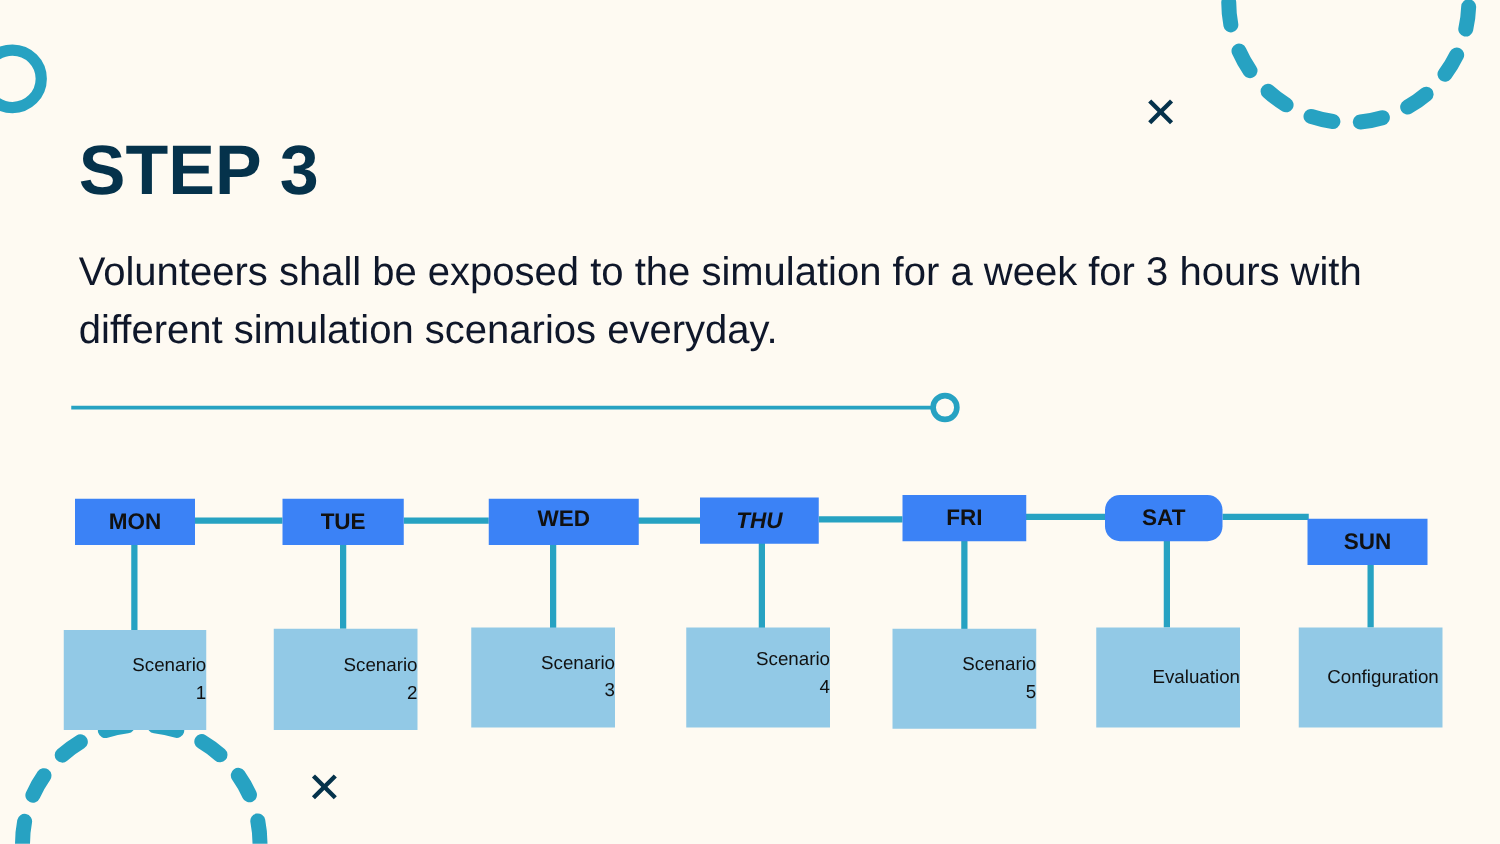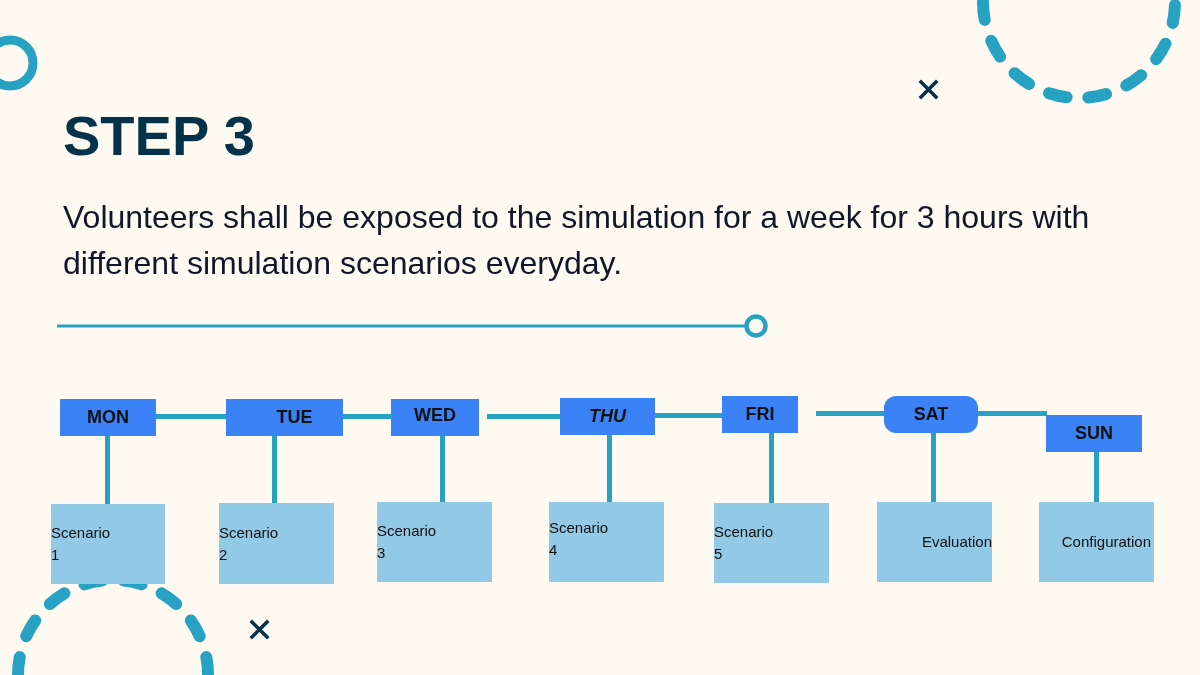--- a/index.html
+++ b/index.html
@@ -29,21 +29,21 @@
       font-weight: bold;
       font-size: 18px;
       display: flex; align-items: center; justify-content: center;
       height: 37px;
     }
     .task-box {
       position: absolute;
       background: #92c9e6;
       color: #111;
       font-size: 15px;
-      display: flex; align-items: flex-start; justify-content: center;
+      display: flex; align-items: flex-end; justify-content: center;
       text-align: center;
       line-height: 22px;
       flex-direction: column;
     }
     .hline { position: absolute; background: #27a2c2; height: 5px; }
     .vline { position: absolute; background: #27a2c2; width: 5px; }
   </style>
 </head>
 <body>
 
@@ -85,30 +85,30 @@
   <div class="vline" style="left:272px; top:435px; height:68px;"></div>
   <div class="vline" style="left:440px; top:435px; height:68px;"></div>
   <div class="vline" style="left:607px; top:434px; height:69px;"></div>
   <div class="vline" style="left:769px; top:432px; height:72px;"></div>
   <div class="vline" style="left:931px; top:432px; height:70px;"></div>
   <div class="vline" style="left:1094px; top:432px; height:70px;"></div>
 
   <div class="day-box" style="left:60px; top:399px; width:96px;">
       <span>MON</span>
     </div>
-  <div class="day-box" style="left:226px; top:399px; width:97px;padding-left:20px;">
+  <div class="day-box" style="left:226px; top:399px; width:97px;">
       <span>TUE</span>
     </div>
-  <div class="day-box" style="left:391px; top:399px; width:88px; align-items:flex-start; padding-top:6px; height:31px;">
+  <div class="day-box" style="left:391px; top:399px; width:120px; align-items:flex-start; padding-top:6px; height:31px;">
       <span>WED</span>
     </div>
   <div class="day-box" style="left:560px; top:398px; width:95px;font-style:italic;">
       <span>THU</span>
     </div>
-  <div class="day-box" style="left:722px; top:396px; width:76px;">
+  <div class="day-box" style="left:722px; top:396px; width:99px;">
       <span>FRI</span>
     </div>
   <div class="day-box" style="left:884px; top:396px; width:94px;border-radius:12px;">
       <span>SAT</span>
     </div>
   <div class="day-box" style="left:1046px; top:415px; width:96px;">
       <span>SUN</span>
     </div>
 
   <div class="task-box" style="left:51px; top:504px; width:114px; height:80px;">

